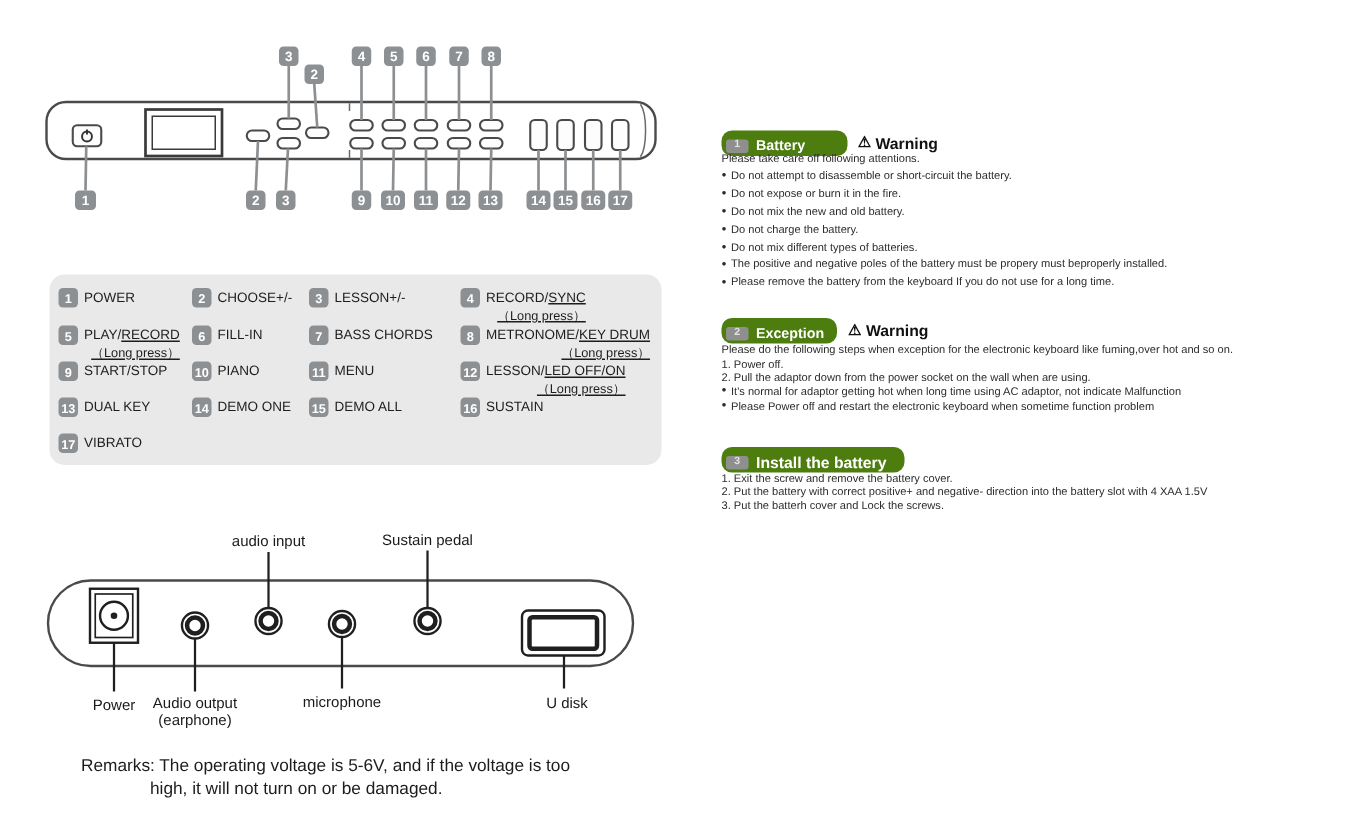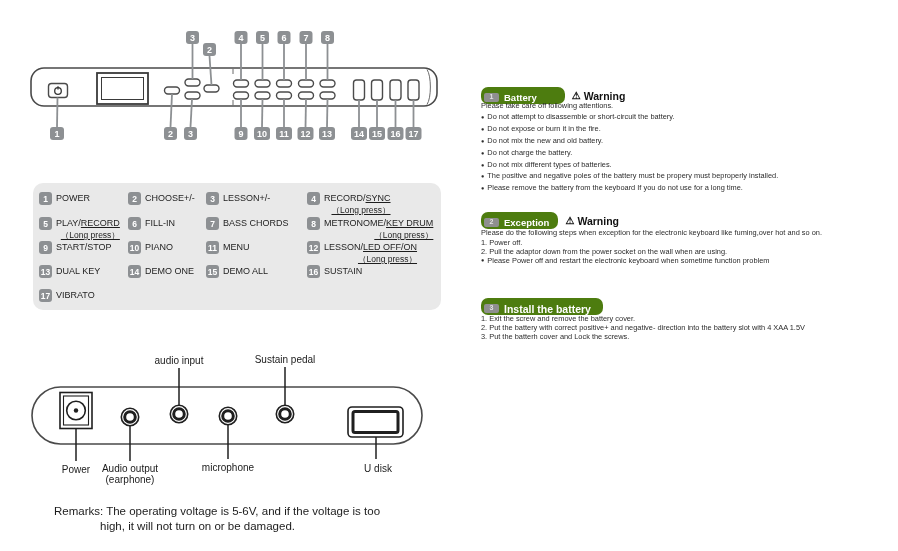--- a/index.html
+++ b/index.html
@@ -352,20 +352,24 @@
   <div class="txt" style="top:228px">Please do the following steps when exception for the electronic keyboard like fuming,over hot and so on.</div>
   <div class="txt exc" style="top:238px">
     <div class="row">
         <span>1. Power off.</span>
       </div>
     <div class="row">
         <span>2. Pull the adaptor down from the power socket on the wall  when are using.</span>
       </div>
     <div class="row">
         <span class="dot">●</span>
+        <span>It's normal for adaptor getting hot when long time using AC adaptor, not indicate Malfunction</span>
+      </div>
+    <div class="row">
+        <span class="dot">●</span>
         <span>Please Power off and restart the electronic keyboard when sometime function problem</span>
       </div>
   </div>
 
   <div class="sec-head" style="top:298px">
     <span class="pill" style="font-size:10.5px;padding-right:12px;">
       <span class="pnum">3</span>
       <span>Install the battery</span>
     </span>
   </div>

